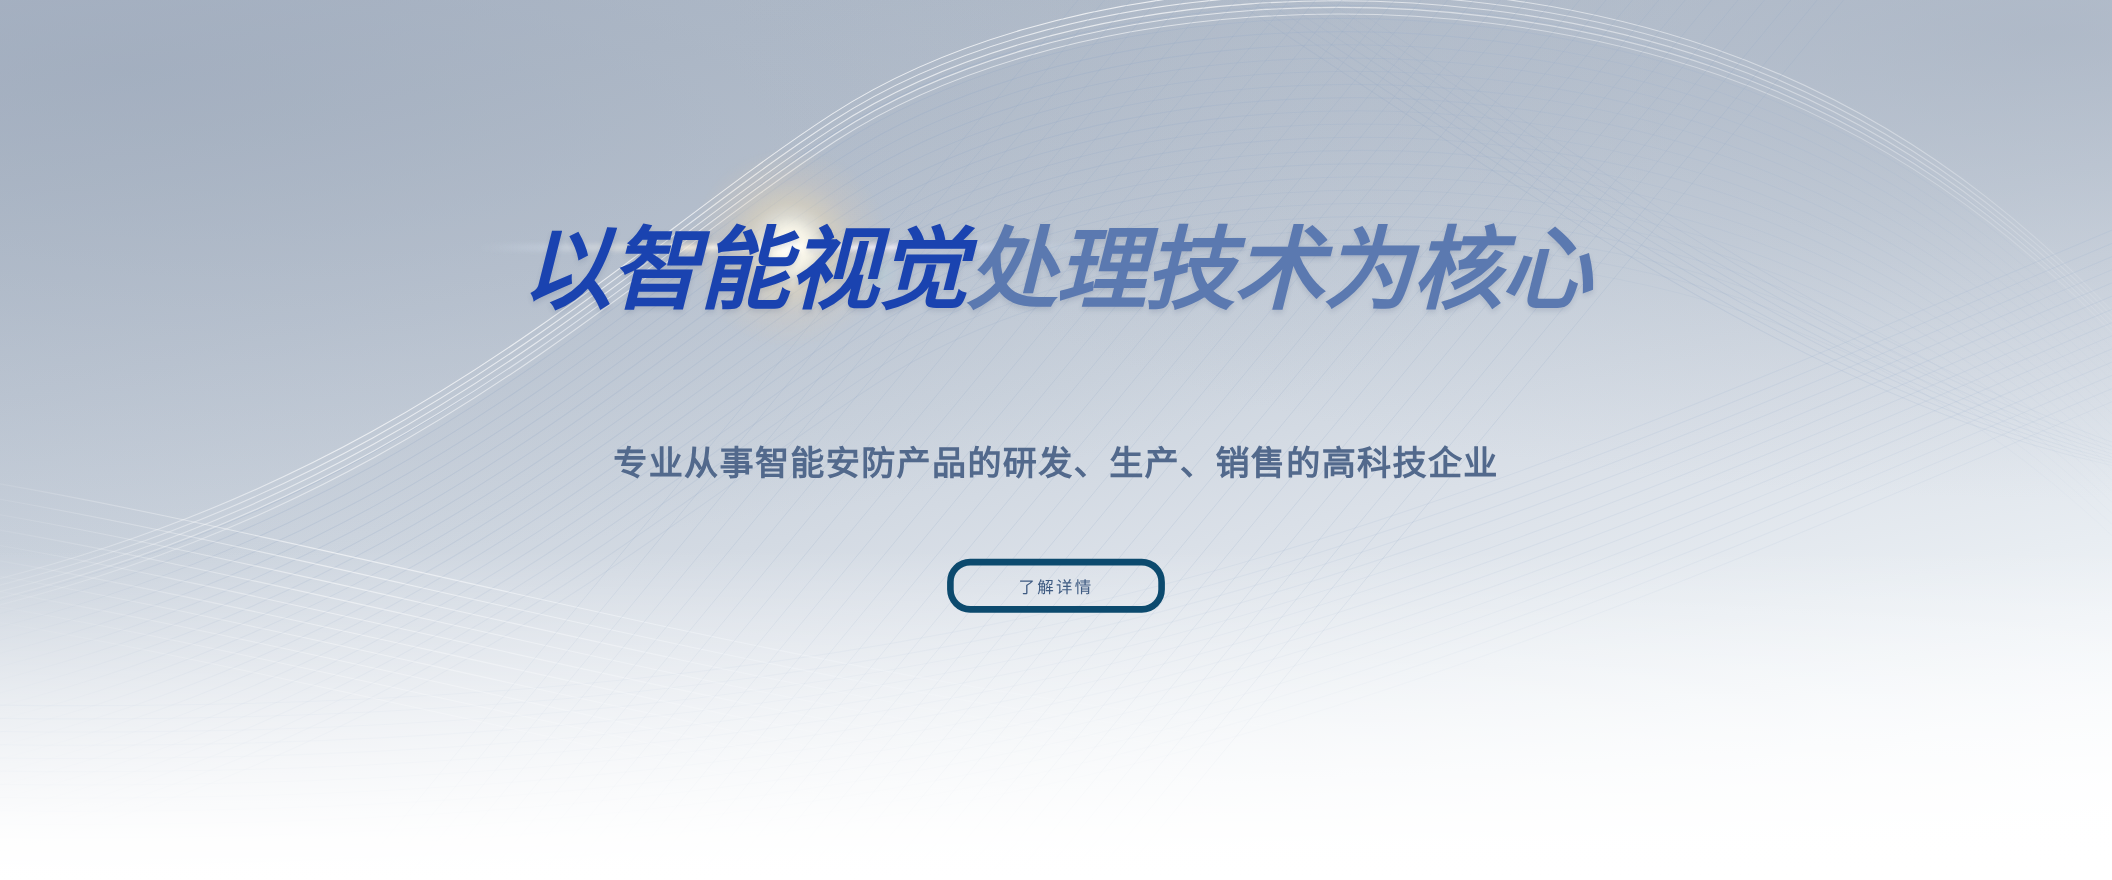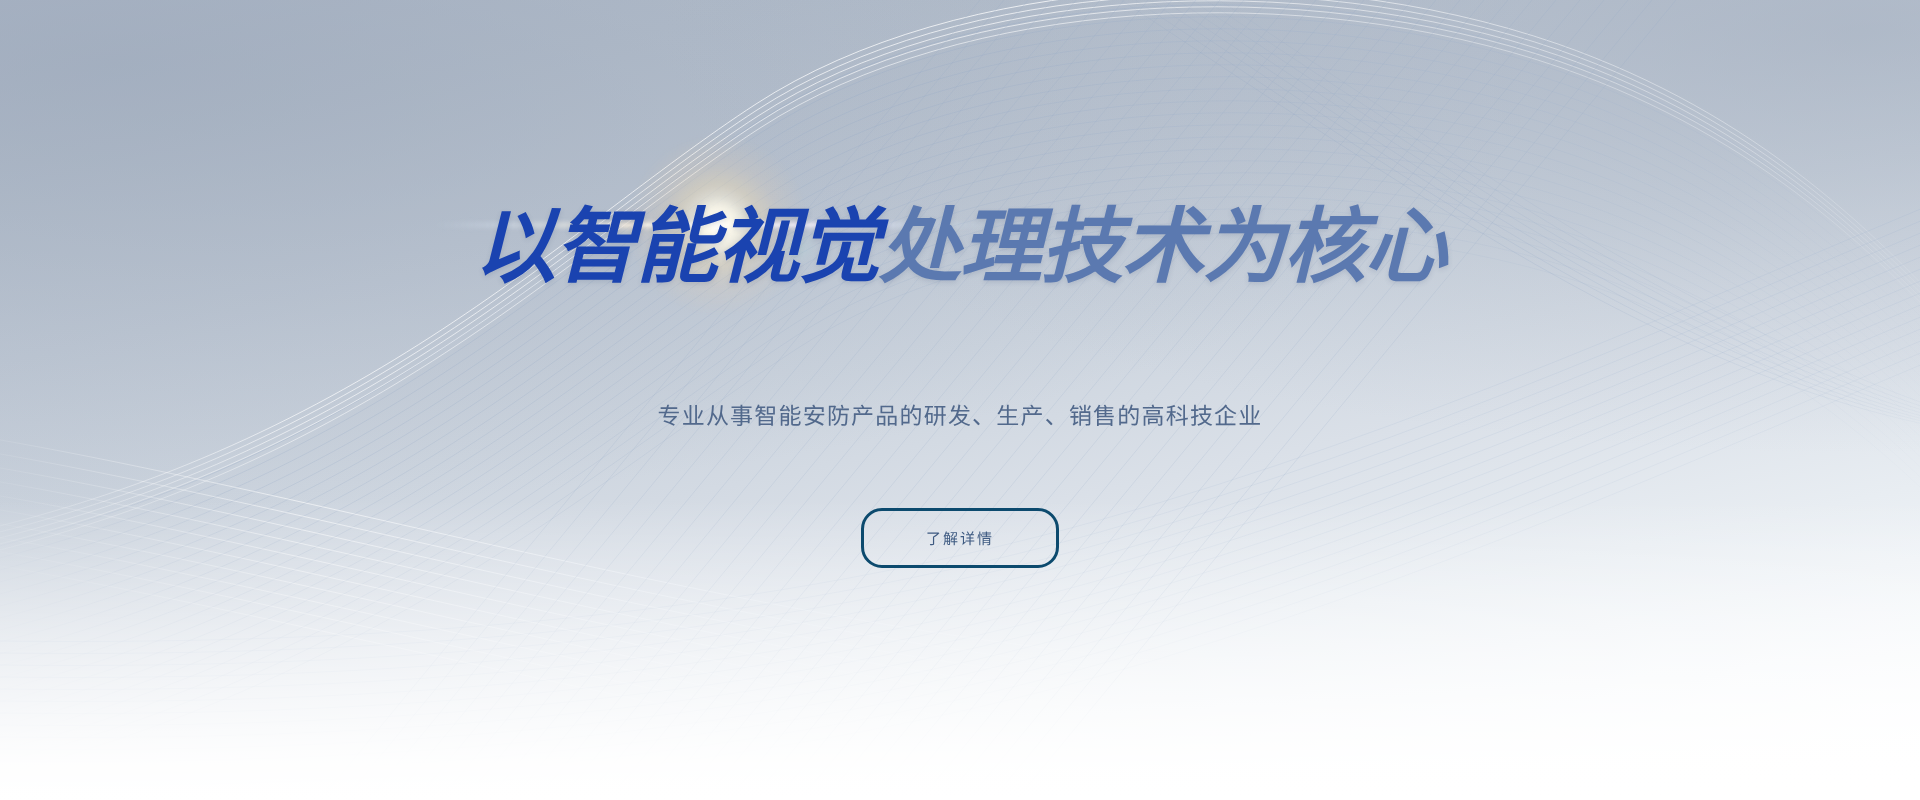--- a/index.html
+++ b/index.html
@@ -159,43 +159,43 @@
     color: #5b79b0;
   }
 
   .subtitle {
     position: absolute;
     top: 400px;
     left: 50%;
     transform: translateX(-50%);
     margin: 0;
     white-space: nowrap;
-    font-size: 23px;
+    font-size: 31px;
     line-height: 1.4;
     letter-spacing: 1.2px;
     color: #52698c;
-    font-weight: 400;
+    font-weight: 700;
   }
 
   .cta {
     position: absolute;
     top: 508px;
     left: 50%;
     transform: translateX(-50%);
     width: 198px;
-    height: 60px;
+    height: 49px;
     box-sizing: border-box;
     display: flex;
     align-items: center;
     justify-content: center;
-    border: 3px solid #0c4a6e;
+    border: 6px solid #0c4a6e;
     border-radius: 21px;
     background: transparent;
     color: #3f5b82;
-    font-family: Liberation Mono, monospace;
+    font-family: Liberation Serif, serif;
     font-size: 15px;
     letter-spacing: 2px;
     cursor: pointer;
     text-decoration: none;
   }
 </style>
 </head>
 <body>
 
 <div class="banner">

